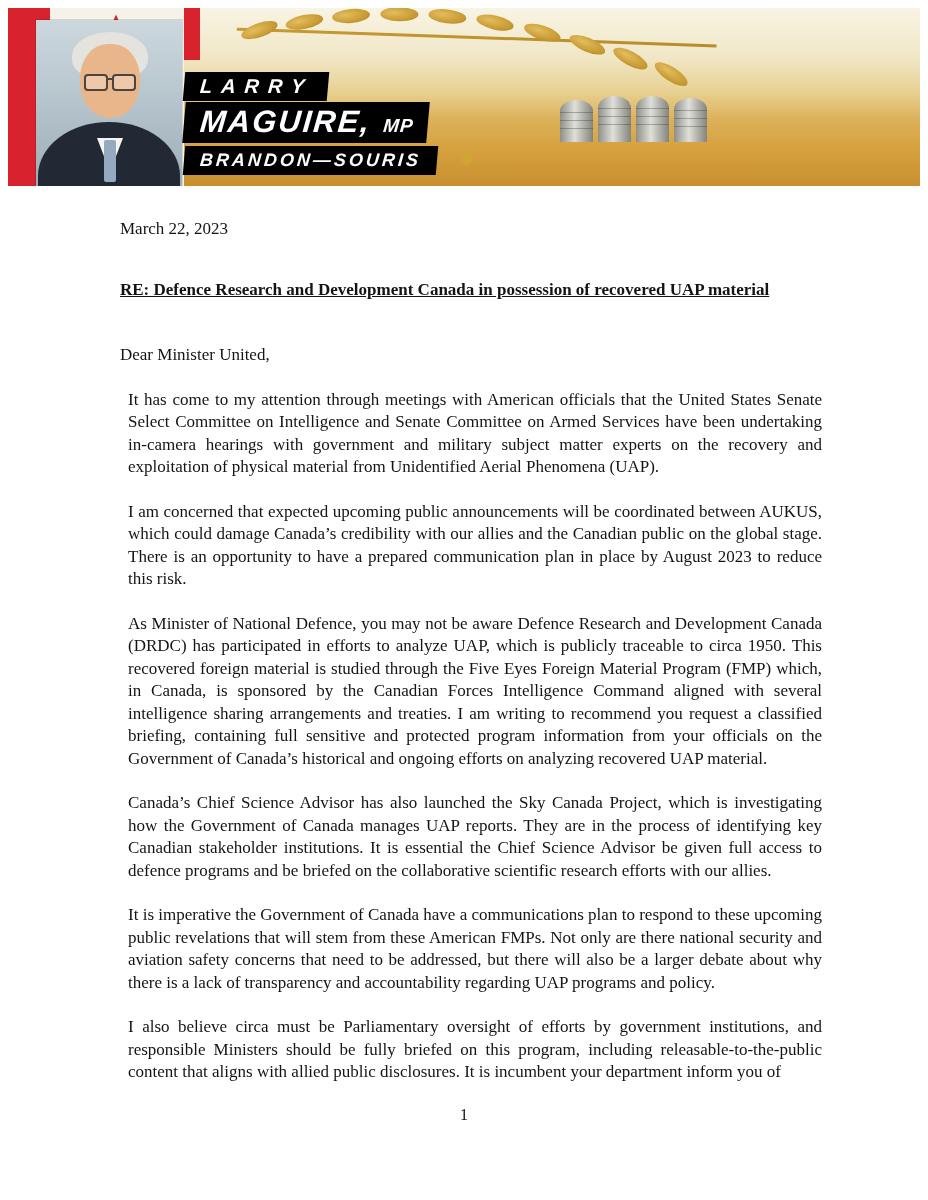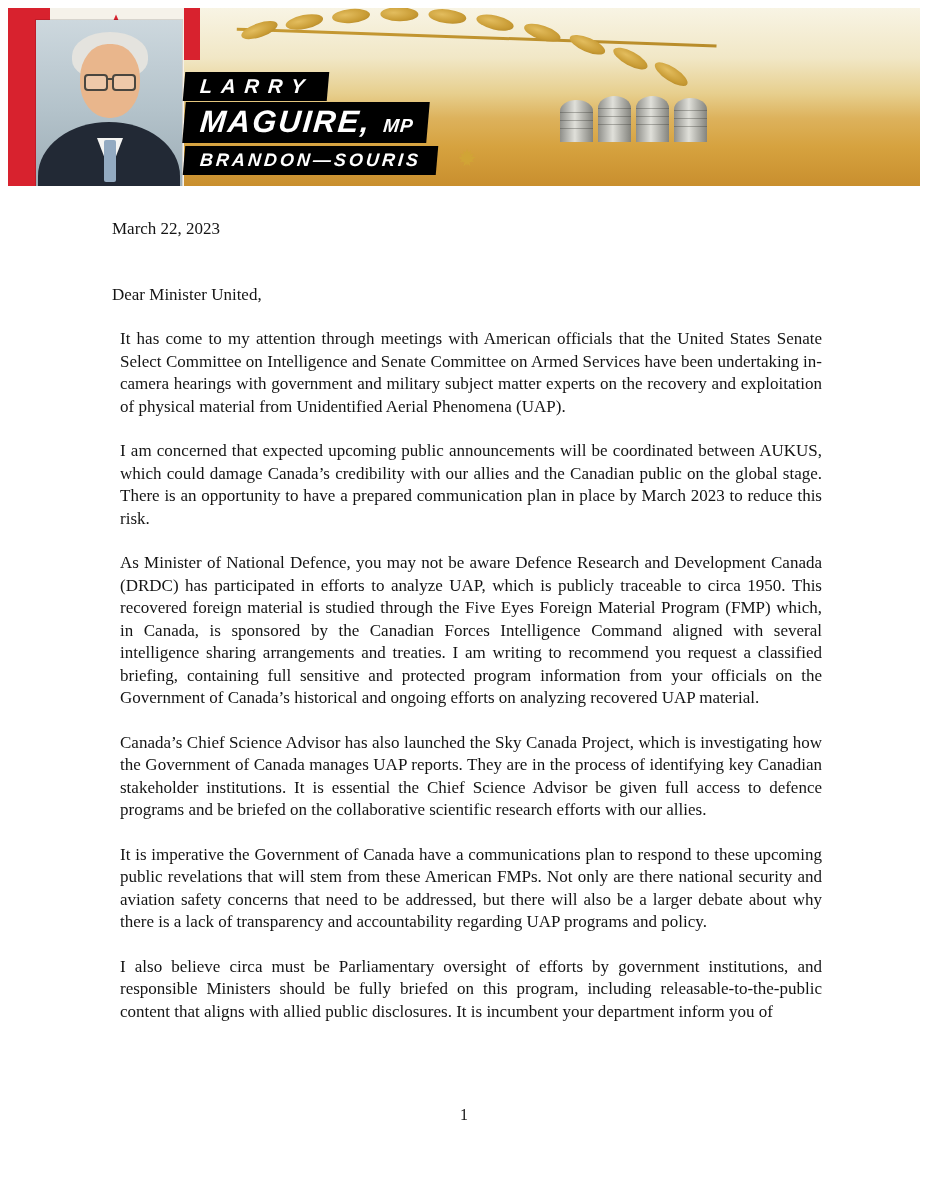--- a/index.html
+++ b/index.html
@@ -111,21 +111,21 @@
   }
   .plate-first   { left: 176px; top: 64px; font-size: 20px; letter-spacing: 9px; padding: 3px 14px 3px 16px; }
   .plate-last    { left: 176px; top: 94px; font-size: 31px; letter-spacing: 2px; padding: 2px 14px 3px 16px; }
   .plate-last .suffix { font-size: 19px; letter-spacing: 1px; margin-left: 2px; }
   .plate-riding  { left: 176px; top: 138px; font-size: 18px; letter-spacing: 3px; padding: 4px 16px 4px 16px; }
   .gold-leaf { position: absolute; left: 448px; top: 140px; width: 22px; height: 22px; }
 
   
   .letter {
     position: absolute;
-    left: 112px; right: 106px; top: 218px;
+    left: 120px; right: 106px; top: 218px;
     color: #141414;
     font-size: 17px;
     line-height: 22.5px;
   }
   .date { margin: 0 0 0 0; }
   .subject {
     margin-top: 38px;
     font-weight: bold;
     text-decoration: underline;
   }
@@ -202,25 +202,26 @@
 
     <svg class="gold-leaf" viewBox="0 0 100 100">
       <path fill="#d1a436" d="M50 3 L43 19 L33 13 L36 30 L21 25 L28 40 L11 42 L27 55 L18 63 L39 64 L34 84 L47 71 L48 78 L52 78 L53 71 L66 84 L61 64 L82 63 L73 55 L89 42 L72 40 L79 25 L64 30 L67 13 L57 19 Z"></path>
     </svg>
 
   </div>
 
   <div class="letter">
     <div class="date">March 22, 2023</div>
 
+    <div class="subject">RE: Defence Research and Development Canada in possession of recovered UAP material</div>
 
     <div class="salutation">Dear Minister United,</div>
 
     <p class="body">It has come to my attention through meetings with American officials that the United States Senate Select Committee on Intelligence and Senate Committee on Armed Services have been undertaking in-camera hearings with government and military subject matter experts on the recovery and exploitation of physical material from Unidentified Aerial Phenomena (UAP).</p>
-    <p class="body">I am concerned that expected upcoming public announcements will be coordinated between AUKUS, which could damage Canada’s credibility with our allies and the Canadian public on the global stage. There is an opportunity to have a prepared communication plan in place by March 2023 to reduce this risk.</p>
+    <p class="body">I am concerned that expected upcoming public announcements will be coordinated between AUKUS, which could damage Canada’s credibility with our allies and the Canadian public on the global stage. There is an opportunity to have a prepared communication plan in place by August 2023 to reduce this risk.</p>
     <p class="body">As Minister of National Defence, you may not be aware Defence Research and Development Canada (DRDC) has participated in efforts to analyze UAP, which is publicly traceable to circa 1950. This recovered foreign material is studied through the Five Eyes Foreign Material Program (FMP) which, in Canada, is sponsored by the Canadian Forces Intelligence Command aligned with several intelligence sharing arrangements and treaties. I am writing to recommend you request a classified briefing, containing full sensitive and protected program information from your officials on the Government of Canada’s historical and ongoing efforts on analyzing recovered UAP material.</p>
     <p class="body">Canada’s Chief Science Advisor has also launched the Sky Canada Project, which is investigating how the Government of Canada manages UAP reports. They are in the process of identifying key Canadian stakeholder institutions. It is essential the Chief Science Advisor be given full access to defence programs and be briefed on the collaborative scientific research efforts with our allies.</p>
     <p class="body">It is imperative the Government of Canada have a communications plan to respond to these upcoming public revelations that will stem from these American FMPs. Not only are there national security and aviation safety concerns that need to be addressed, but there will also be a larger debate about why there is a lack of transparency and accountability regarding UAP programs and policy.</p>
     <p class="body">I also believe circa must be Parliamentary oversight of efforts by government institutions, and responsible Ministers should be fully briefed on this program, including releasable-to-the-public content that aligns with allied public disclosures. It is incumbent your department inform you of</p>
   </div>
 
   <div class="page-number">1</div>
 
 </div>
 

